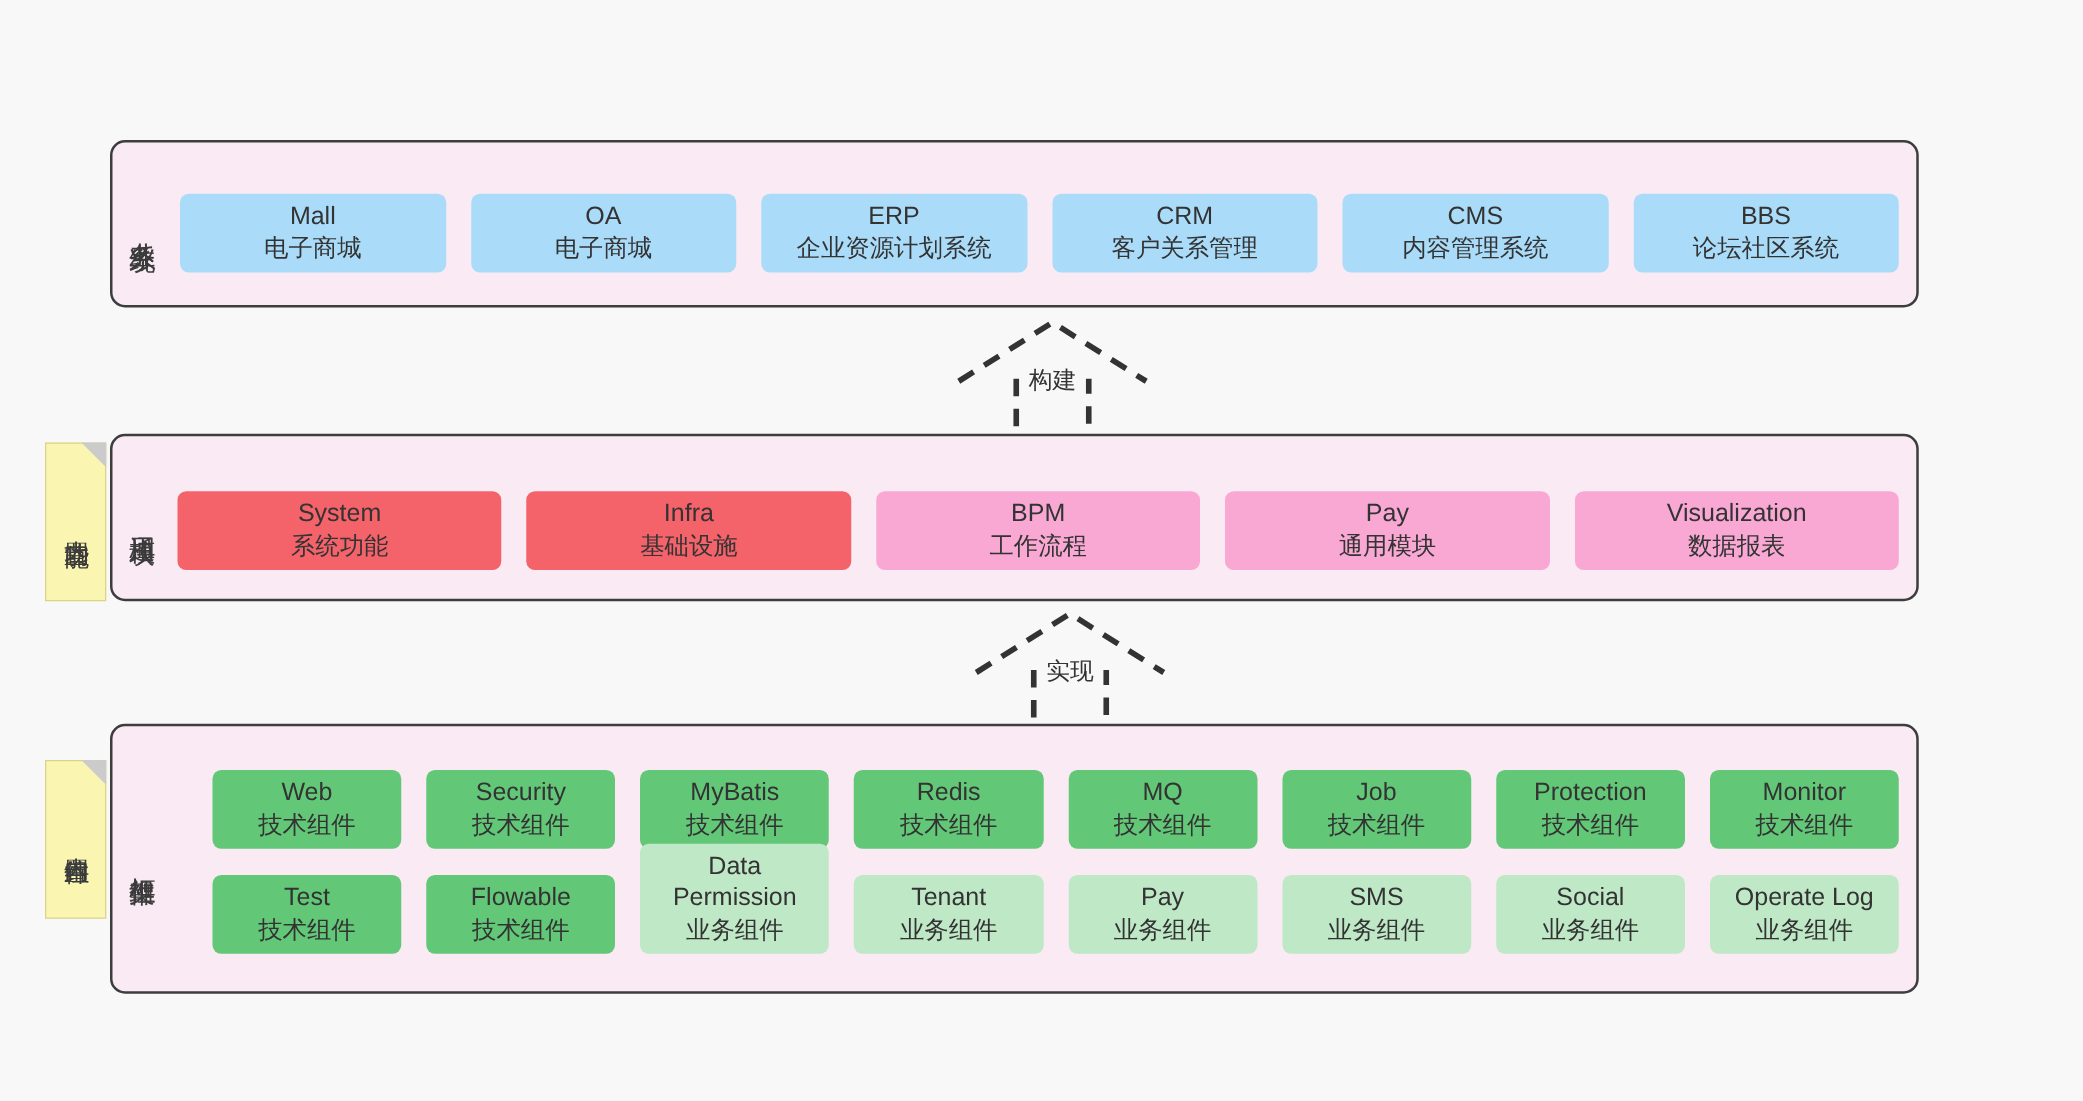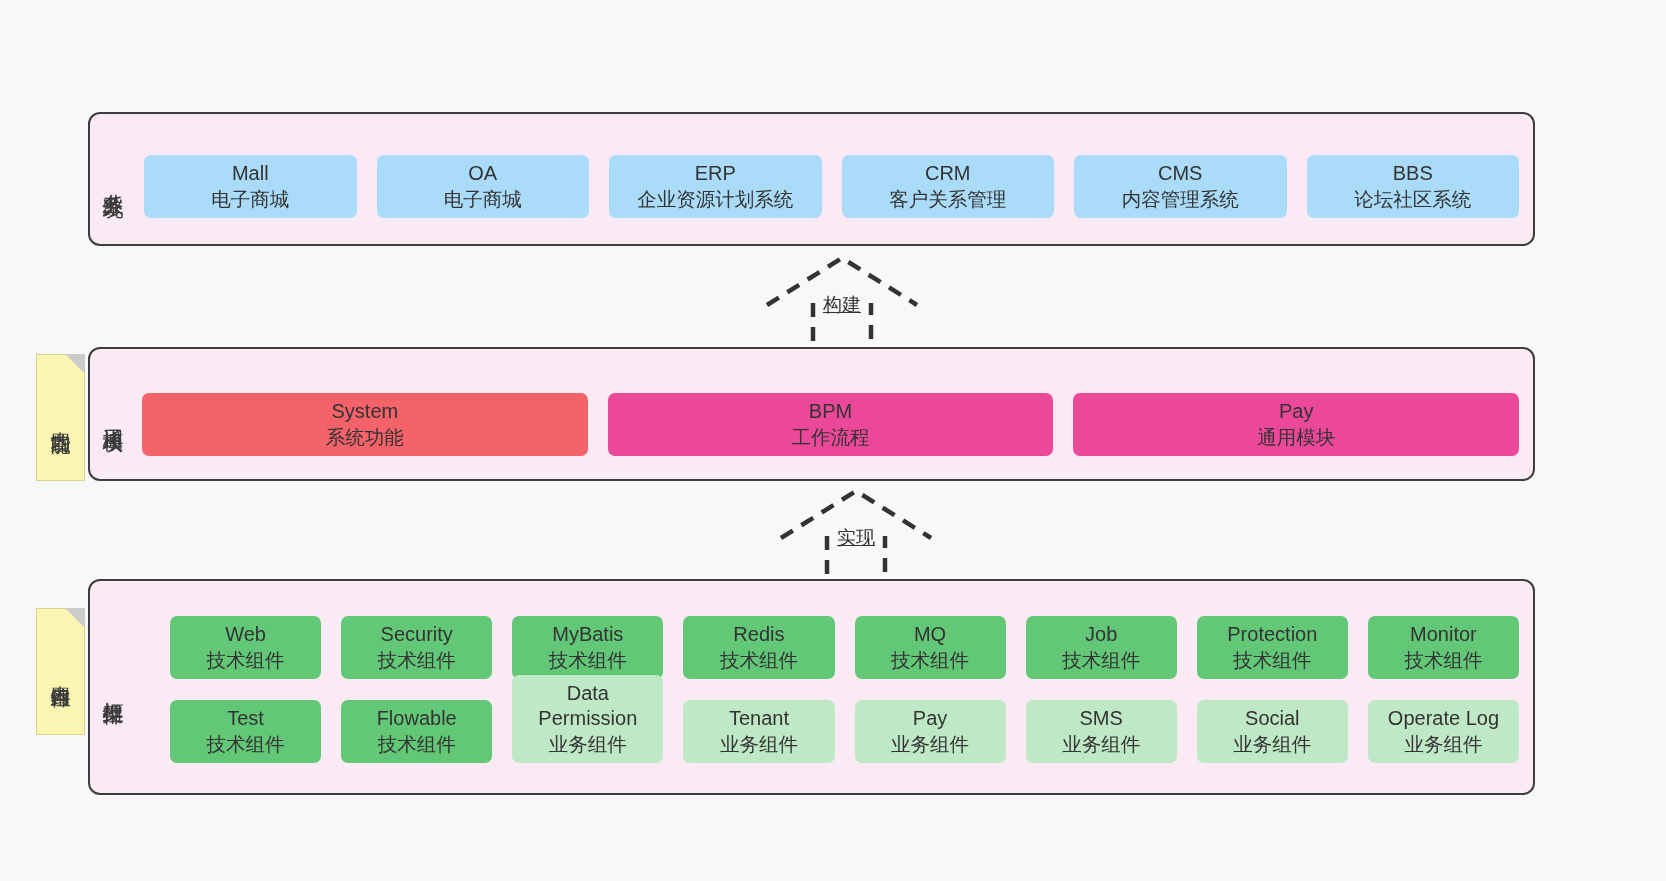--- a/index.html
+++ b/index.html
@@ -83,21 +83,21 @@
     line-height: 1.28;
   }
   .node .n-cn {
     font-size: 19.5px;
     line-height: 1.28;
   }
 
   
   .c-blue        { background: #aadcfa; }
   .c-red         { background: #f4626a; }
-  .c-pink        { background: #ec4899; }
+  .c-pink        { background: #f9a8d4; }
   .c-green       { background: #62c878; }
   .c-lightgreen  { background: #bfe8c6; }
 
   
   #layer-business  { left: 88px;  top: 112px; width: 1447px; height: 134px; }
   #layer-common    { left: 88px;  top: 347px; width: 1447px; height: 134px; }
   #layer-framework { left: 88px;  top: 579px; width: 1447px; height: 216px; }
 
   #layer-business .layer-body  { padding-left: 8px; }
   #layer-business .box-row     { height: 78px; }
@@ -145,21 +145,20 @@
   .arrow svg { display: block; width: 170px; height: 105px; }
   .arrow-label {
     position: absolute;
     left: 0;
     right: 0;
     top: 43px;
     text-align: center;
     font-size: 19px;
     color: #333333;
     line-height: 1;
-    text-decoration: underline;
   }
   #arrow-build     { left: 757px; top: 252px; }
   #arrow-implement { left: 771px; top: 485px; }
 </style>
 </head>
 <body>
 
 <div id="canvas">
 
   <div class="layer" id="layer-business">
@@ -203,27 +202,35 @@
   </div>
 
   <div class="layer" id="layer-common">
     <div class="layer-title">通用模块</div>
     <div class="layer-body">
       <div class="box-row">
         <div class="node c-red">
           <span class="n-en">System</span>
           <span class="n-cn">系统功能</span>
         </div>
+        <div class="node c-red">
+          <span class="n-en">Infra</span>
+          <span class="n-cn">基础设施</span>
+        </div>
         <div class="node c-pink">
           <span class="n-en">BPM</span>
           <span class="n-cn">工作流程</span>
         </div>
         <div class="node c-pink">
           <span class="n-en">Pay</span>
           <span class="n-cn">通用模块</span>
+        </div>
+        <div class="node c-pink">
+          <span class="n-en">Visualization</span>
+          <span class="n-cn">数据报表</span>
         </div>
       </div>
     </div>
   </div>
 
   <div class="arrow" id="arrow-implement">
     <svg viewBox="0 0 170 105" xmlns="http://www.w3.org/2000/svg">
       <path d="M 10 53 L 85 6 L 160 53" fill="none" stroke="#333333" stroke-width="4.5" stroke-dasharray="14 10" stroke-linecap="butt"></path>
       <path d="M 56 51 L 56 100 L 114 100 L 114 51" fill="none" stroke="#333333" stroke-width="4.5" stroke-dasharray="14 10" stroke-linecap="butt"></path>
     </svg>

